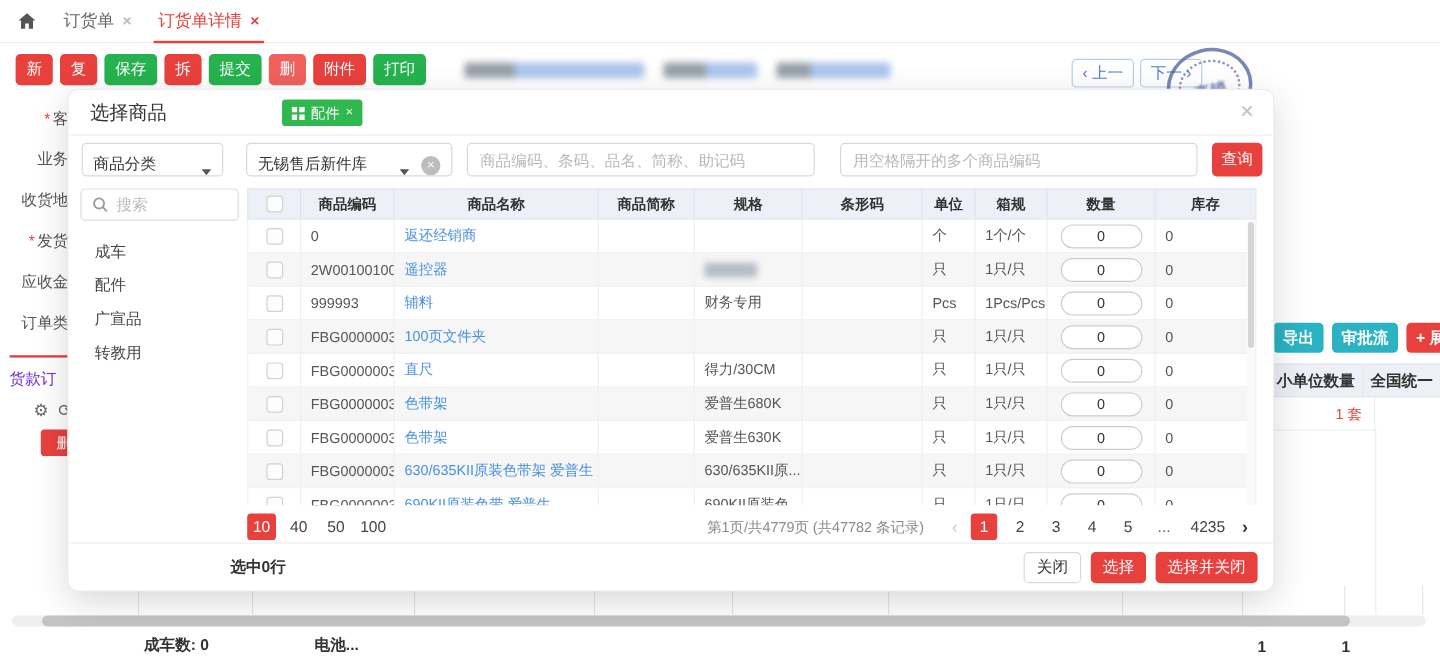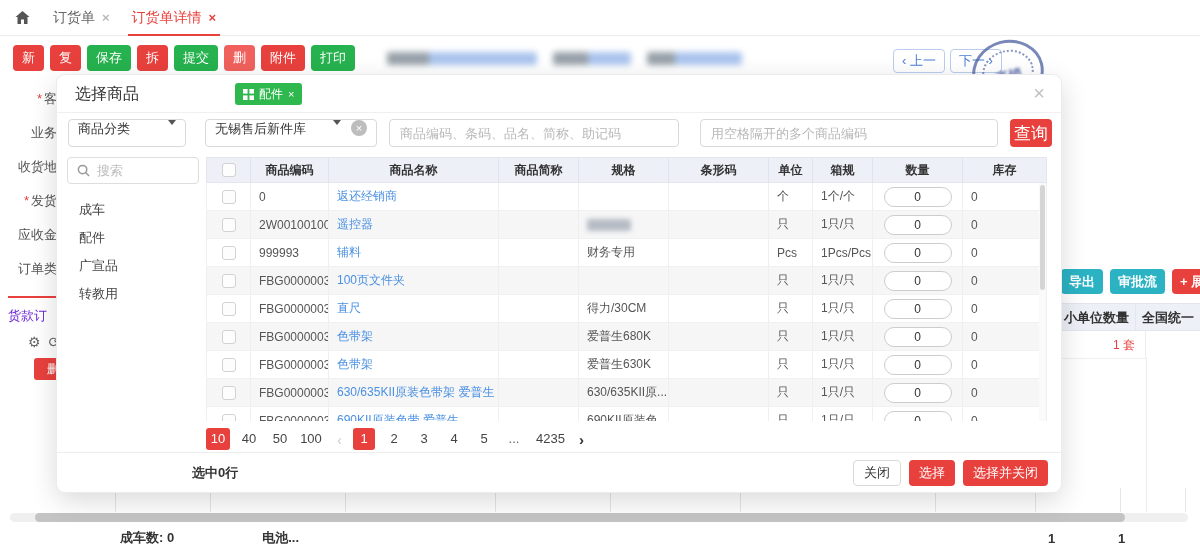--- a/index.html
+++ b/index.html
@@ -66,30 +66,30 @@
 
   
   .modal{position:absolute;left:57px;top:75px;width:1004px;height:417px;background:#fff;border-radius:8px;box-shadow:0 0 0 1px #ececec,0 8px 28px rgba(0,0,0,.16);z-index:10;}
   .mhead{position:relative;height:38px;border-bottom:1px solid #f0f0f0;}
   .mtitle{position:absolute;left:18px;top:9px;font-size:16px;color:#333;}
   .mtag{position:absolute;left:178px;top:8px;height:22px;background:#2eb84e;color:#fff;border-radius:3px;font-size:12px;display:flex;align-items:center;gap:5px;padding:0 8px;cursor:pointer;}
   .mtag .tx{font-size:11px;}
   .mclose{position:absolute;right:16px;top:6px;font-size:20px;color:#c0c0c0;cursor:pointer;line-height:24px;}
 
   
-  .sel{position:absolute;top:44px;height:28px;border:1px solid #d9d9d9;border-radius:4px;background:#fff;display:flex;align-items:flex-start;padding:0 9px;font-size:13px;color:#333;cursor:pointer;}
+  .sel{position:absolute;top:44px;height:28px;border:1px solid #d9d9d9;border-radius:4px;background:#fff;display:flex;align-items:flex-end;padding:0 9px;font-size:13px;color:#333;cursor:pointer;}
   .sel-cat{left:11px;width:118px;}
   .sel-wh{left:148px;width:172px;}
   .caret{width:0;height:0;border-left:4px solid transparent;border-right:4px solid transparent;border-top:5px solid #555;margin-left:auto;}
   .clear-ic{width:16px;height:16px;border-radius:50%;background:#bdbdbd;color:#fff;font-size:11px;line-height:16px;text-align:center;margin-left:10px;cursor:pointer;}
   .finput{position:absolute;top:44px;height:28px;border:1px solid #d9d9d9;border-radius:4px;padding:0 10px;font-size:13px;color:#333;outline:none;}
   .finput::placeholder{color:#b8b8b8;}
   .fi1{left:332px;width:290px;}
   .fi2{left:643px;width:298px;}
-  .qbtn{position:absolute;left:953px;top:44px;width:42px;height:28px;background:#e8413d;color:#fff;border:none;border-radius:4px;font-size:17px;cursor:pointer;}
+  .qbtn{position:absolute;left:953px;top:44px;width:42px;height:28px;background:#e8413d;color:#fff;border:none;border-radius:4px;font-size:13px;cursor:pointer;}
 
   
   .msidebar{position:absolute;left:10px;top:82px;width:132px;}
   .ssearch{display:flex;align-items:center;gap:7px;height:27px;border:1px solid #ddd;border-radius:4px;padding:0 9px;}
   .ssearch input{border:none;outline:none;width:80px;font-size:13px;color:#333;}
   .ssearch input::placeholder{color:#bbb;}
   .cat-list{list-style:none;margin-top:12px;}
   .cat-list li{line-height:28px;padding-left:12px;font-size:13px;color:#444;cursor:pointer;white-space:nowrap;}
 
   
@@ -436,20 +436,21 @@
     </div>
   </div>
 
   <div class="mpager">
     <span style="display:flex">
         <span class="size-chip active">10</span>
         <span class="size-chip">40</span>
         <span class="size-chip">50</span>
         <span class="size-chip">100</span>
       </span>
+    <span class="pinfo">第1页/共4779页 (共47782 条记录)</span>
     <span class="parrow prev">‹</span>
     <span style="display:flex">
         <span class="pnum active">1</span>
         <span class="pnum">2</span>
         <span class="pnum">3</span>
         <span class="pnum">4</span>
         <span class="pnum">5</span>
         <span class="pnum dots">...</span>
         <span class="pnum">4235</span>
       </span>

